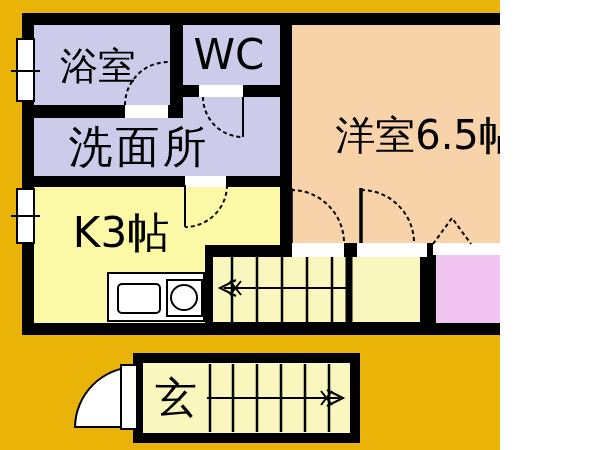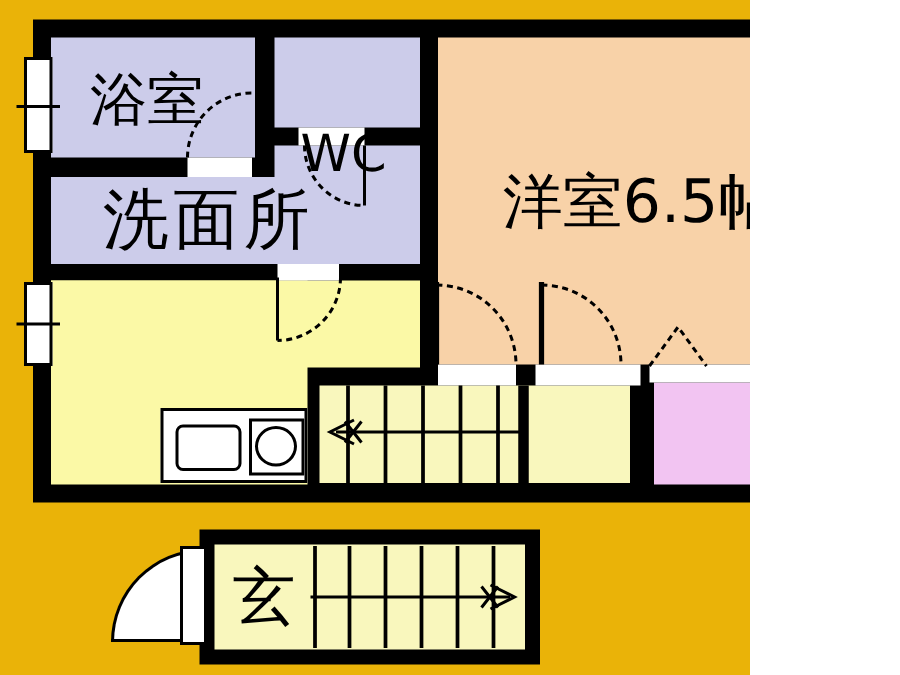--- a/index.html
+++ b/index.html
@@ -78,23 +78,24 @@
       <div id="burner"></div>
     </div>
   </div>
 
   <div class="abs walls" style="left:133px;top:353px;width:227px;height:90px;"></div>
   <div class="abs stairs" style="left:143px;top:363px;width:207px;height:70px;"></div>
   <div id="entrance-swing" class="abs" style="left:74px;top:366px;width:62px;height:62px;"></div>
   <div id="entrance-leaf" class="abs" style="left:120px;top:364px;width:18px;height:66px;"></div>
 
   <div class="rlabel" style="left:98px;top:66px;font-size:38px;">浴室</div>
-  <div class="rlabel" style="left:229px;top:55px;font-size:34px;margin-top:48px;">WC</div>
+  <div class="rlabel" style="left:229px;top:55px;font-size:42px;">WC</div>
   <div class="rlabel" style="left:139px;top:147px;font-size:44px;letter-spacing:3px;">洗面所</div>
   <div class="rlabel" style="left:427px;top:135px;font-size:40px;">洋室6.5帖</div>
+  <div class="rlabel" style="left:121px;top:233px;font-size:42px;">K3帖</div>
   <div class="rlabel" style="left:176px;top:398px;font-size:42px;">玄</div>
 
   <svg id="annot" width="600" height="450" viewBox="0 0 600 450">
 
     <path class="dash" d="M125,105 A43,43 0 0 1 168,62"></path>
 
     <path class="dash" d="M203,97 A40,40 0 0 0 243,137"></path>
     <line class="leaf" x1="243" y1="97" x2="243" y2="137"></line>
 
     <path class="dash" d="M227,185 A42,42 0 0 1 185,227"></path>

